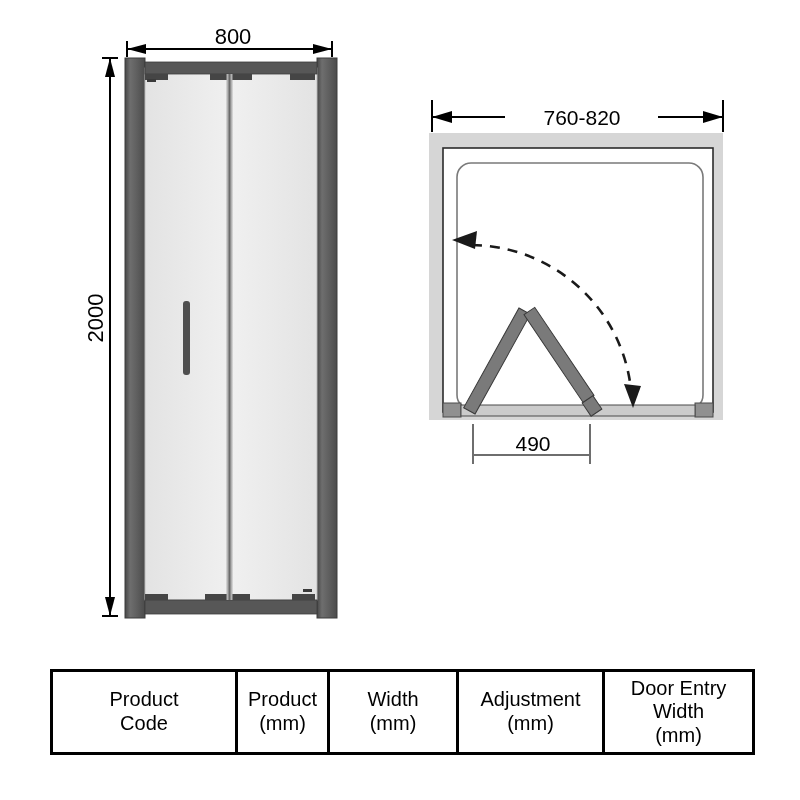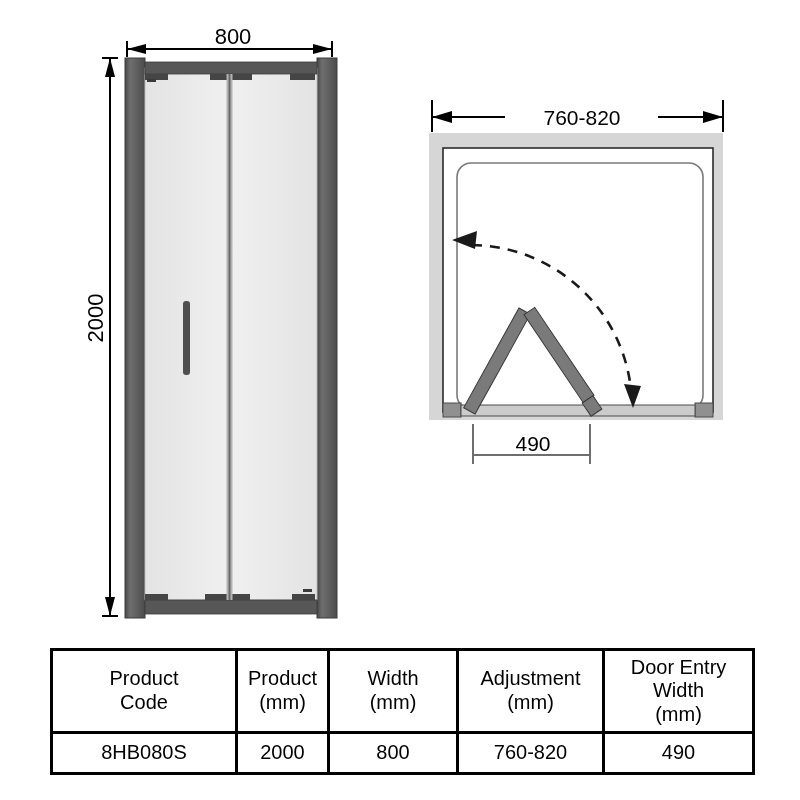--- a/index.html
+++ b/index.html
@@ -21,21 +21,21 @@
     top: 0;
   }
   #diagram-svg text {
     font-family: "Liberation Sans", sans-serif;
     fill: #000000;
   }
   
   #spec-table {
     position: absolute;
     left: 50px;
-    top: 648px;
+    top: 669px;
     width: 702px;
     border-collapse: collapse;
     table-layout: fixed;
   }
   #spec-table td {
     border: 3px solid #000000;
     text-align: center;
     vertical-align: middle;
     font-size: 20px;
     line-height: 1.18;
@@ -173,23 +173,16 @@
         <td>Product
 (mm)</td>
         <td>Width
 (mm)</td>
         <td>Adjustment
 (mm)</td>
         <td>Door Entry
 Width
 (mm)</td>
       </tr>
-      <tr class="data-row">
-        <td>8HB080S</td>
-        <td>2000</td>
-        <td>800</td>
-        <td>760-820</td>
-        <td>490</td>
-      </tr>
     </tbody>
   </table>
 
 </div>
 
 </body></html>

